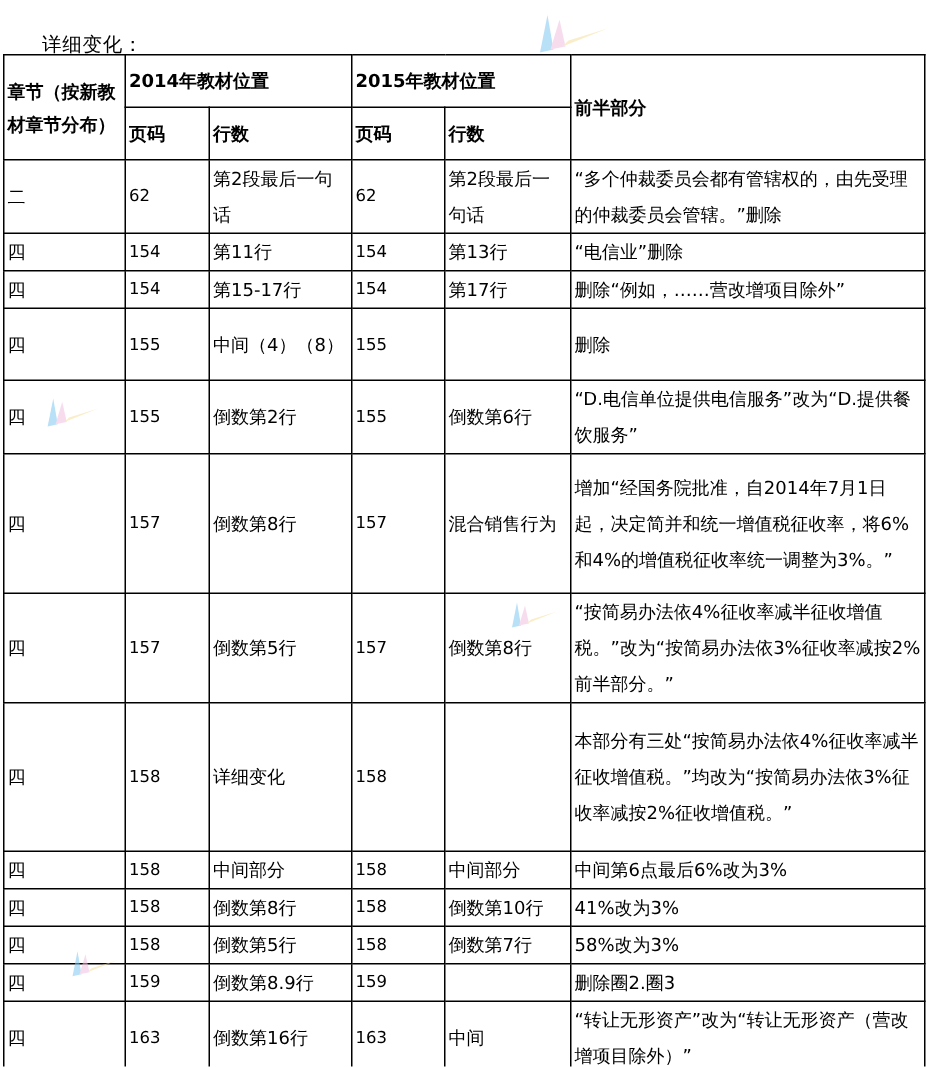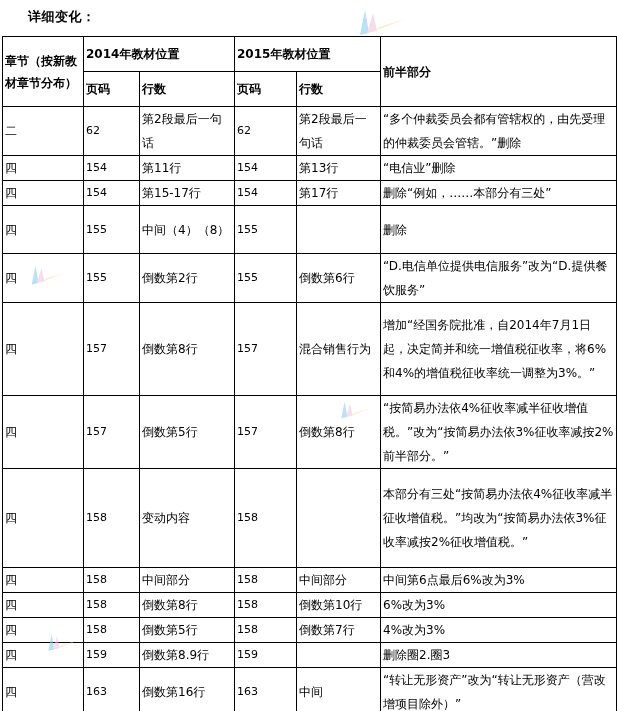--- a/index.html
+++ b/index.html
@@ -1,18 +1,18 @@
 <!DOCTYPE html>
 <html><head>
 <meta charset="utf-8">
 <style>
   html, body { margin: 0; padding: 0; background: #ffffff; }
   body { width: 618px; height: 711px; overflow: hidden; position: relative;
          font-family: "DejaVu Sans", "Liberation Sans", sans-serif; color: #000; }
-  .title { position: absolute; left: 28px; top: 8px; font-size: 13px; font-weight: bold; letter-spacing: 0.5px; }
+  .title { position: absolute; left: 28px; top: 21px; font-size: 13px; font-weight: normal; letter-spacing: 0.5px; }
   table { position: absolute; left: 2px; top: 36px; border-collapse: collapse; table-layout: fixed; width: 614px; }
   td { border: 1px solid #000; padding: 0 2px; vertical-align: middle; font-size: 12px; line-height: 24px; word-break: break-all; }
   thead td { font-weight: bold; font-size: 12px; }
   .num { font-size: 11px; }
   .watermark { position: absolute; pointer-events: none; opacity: 0.55; }
 </style>
 </head>
 <body>
 
 <div class="title">详细变化：</div>
@@ -56,21 +56,21 @@
         <td class="num">154</td>
         <td>第13行</td>
         <td>“电信业”删除</td>
       </tr>
       <tr style="height: 25px;">
         <td>四</td>
         <td class="num">154</td>
         <td>第15-17行</td>
         <td class="num">154</td>
         <td>第17行</td>
-        <td>删除“例如，……本部分有三处”</td>
+        <td>删除“例如，……营改增项目除外”</td>
       </tr>
       <tr style="height: 48px;">
         <td>四</td>
         <td class="num">155</td>
         <td>中间（4）（8）</td>
         <td class="num">155</td>
         <td></td>
         <td>删除</td>
       </tr>
       <tr style="height: 49px;">
@@ -93,48 +93,48 @@
         <td>四</td>
         <td class="num">157</td>
         <td>倒数第5行</td>
         <td class="num">157</td>
         <td>倒数第8行</td>
         <td>“按简易办法依4%征收率减半征收增值税。”改为“按简易办法依3%征收率减按2%前半部分。”</td>
       </tr>
       <tr style="height: 99px;">
         <td>四</td>
         <td class="num">158</td>
-        <td>变动内容</td>
+        <td>详细变化</td>
         <td class="num">158</td>
         <td></td>
         <td>本部分有三处“按简易办法依4%征收率减半征收增值税。”均改为“按简易办法依3%征收率减按2%征收增值税。”</td>
       </tr>
       <tr style="height: 25px;">
         <td>四</td>
         <td class="num">158</td>
         <td>中间部分</td>
         <td class="num">158</td>
         <td>中间部分</td>
         <td>中间第6点最后6%改为3%</td>
       </tr>
       <tr style="height: 25px;">
         <td>四</td>
         <td class="num">158</td>
         <td>倒数第8行</td>
         <td class="num">158</td>
         <td>倒数第10行</td>
-        <td>6%改为3%</td>
+        <td>41%改为3%</td>
       </tr>
       <tr style="height: 25px;">
         <td>四</td>
         <td class="num">158</td>
         <td>倒数第5行</td>
         <td class="num">158</td>
         <td>倒数第7行</td>
-        <td>4%改为3%</td>
+        <td>58%改为3%</td>
       </tr>
       <tr style="height: 25px;">
         <td>四</td>
         <td class="num">159</td>
         <td>倒数第8.9行</td>
         <td class="num">159</td>
         <td></td>
         <td>删除圈2.圈3</td>
       </tr>
       <tr style="height: 49px;">

